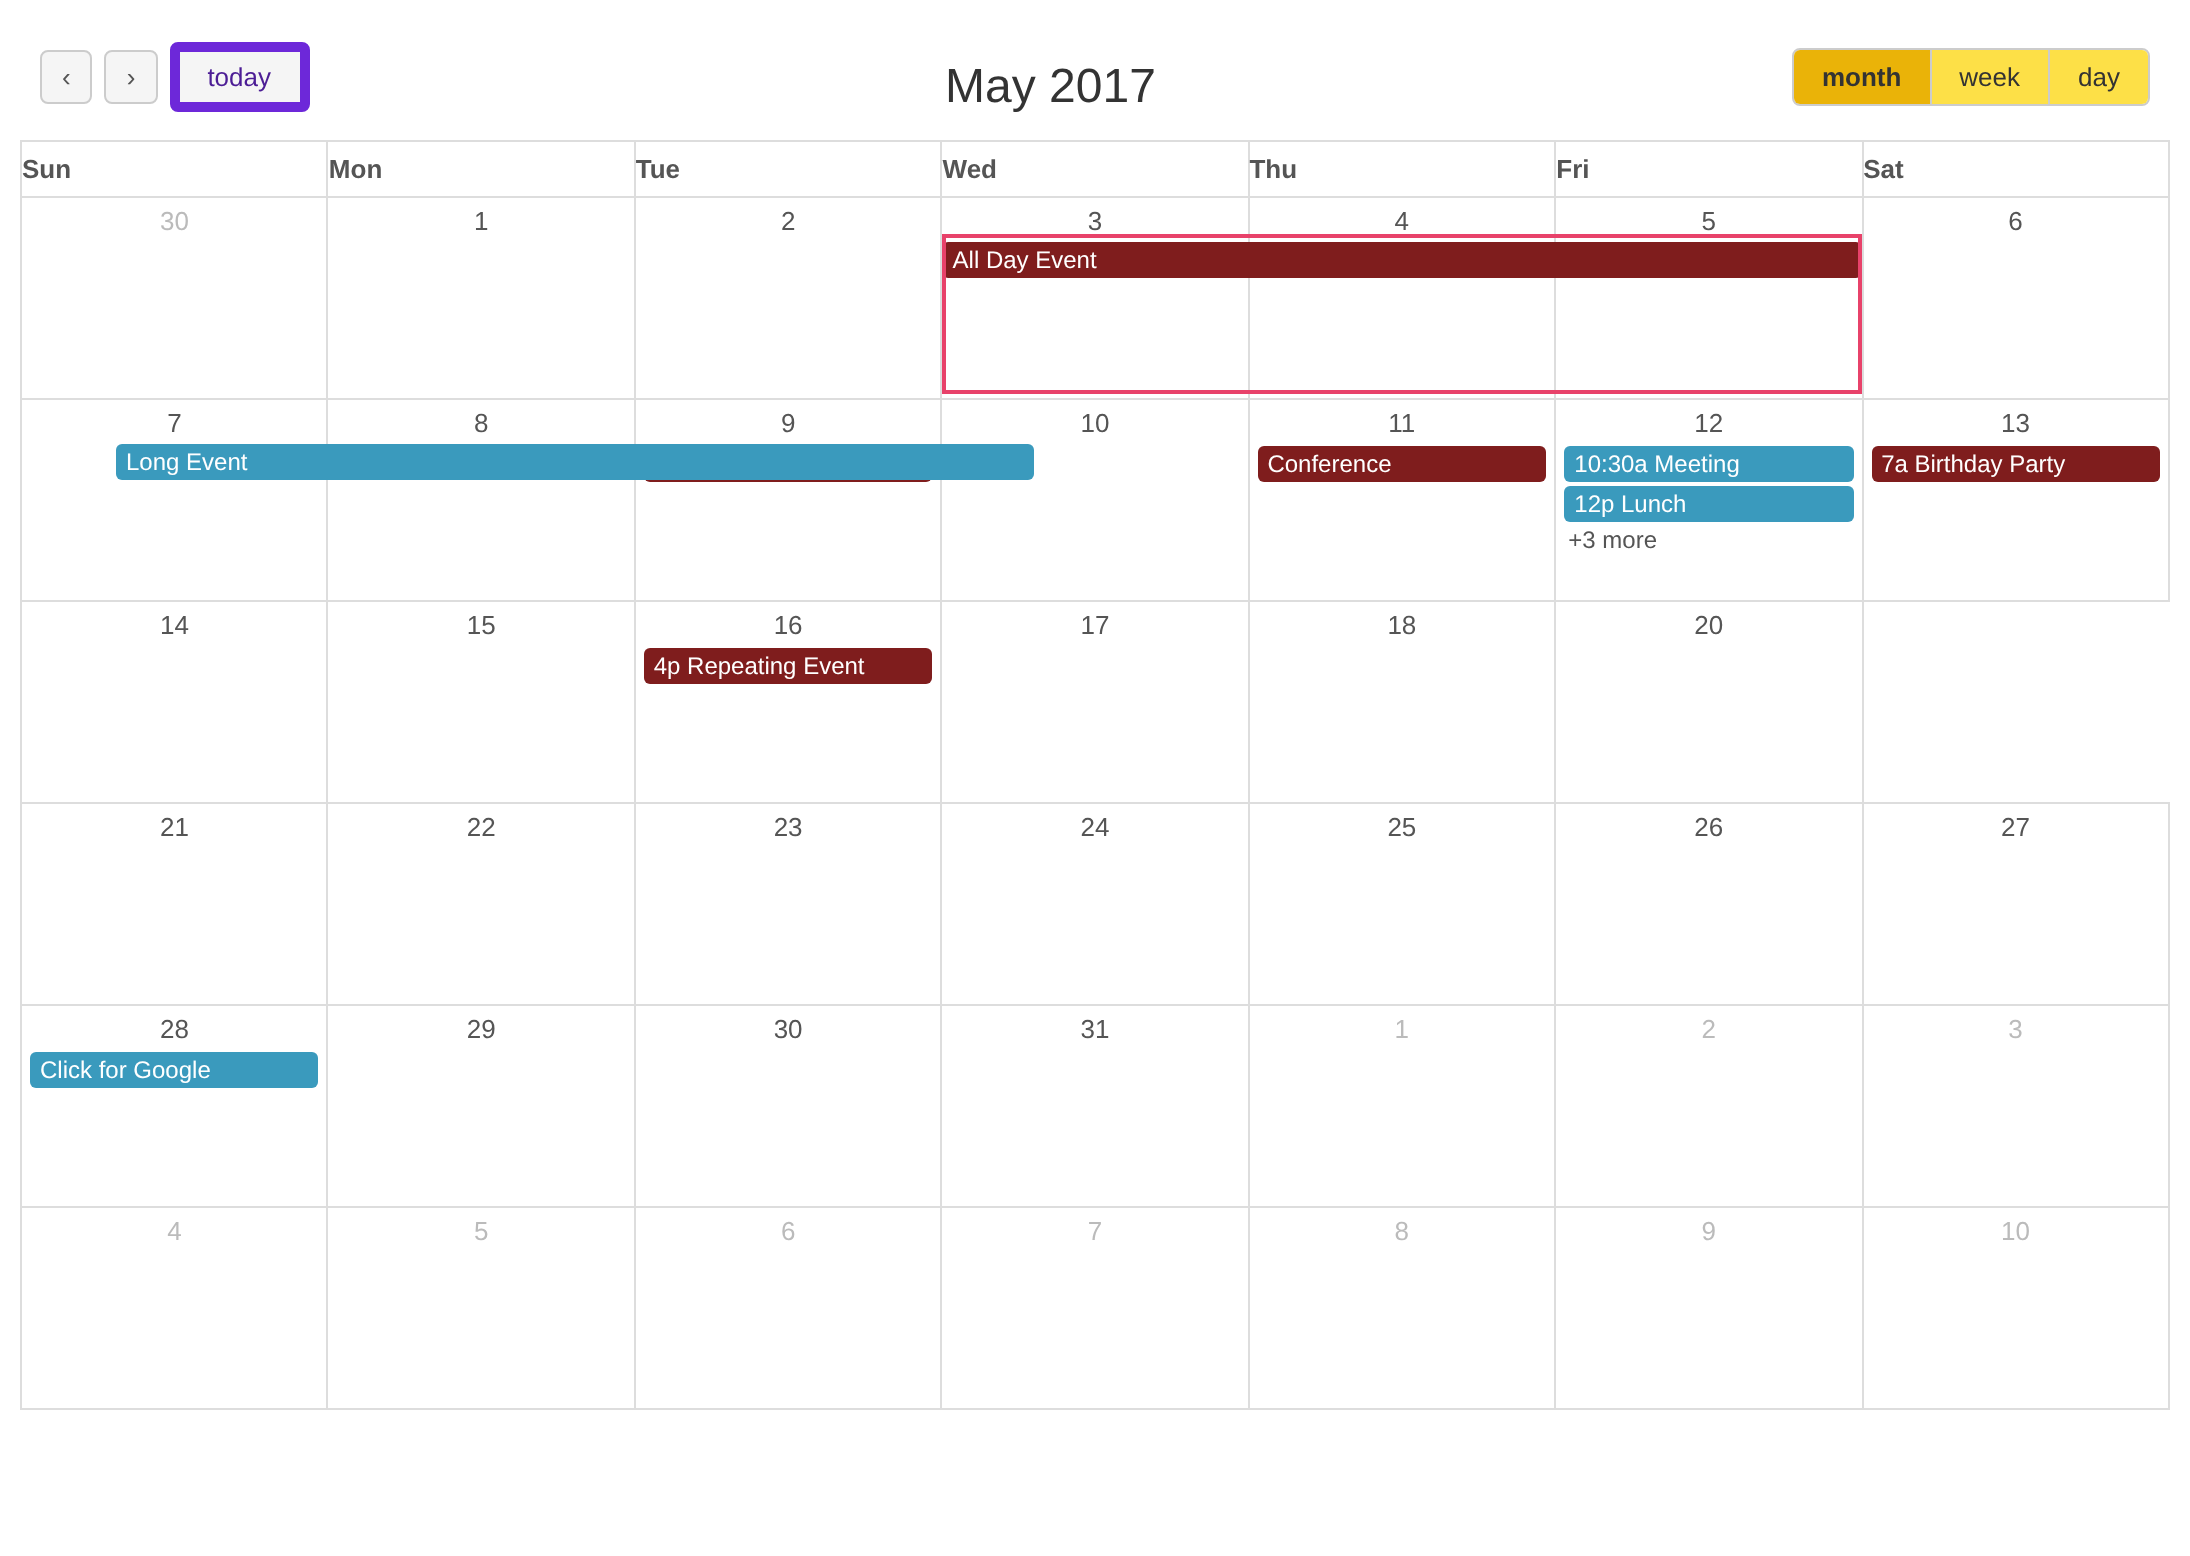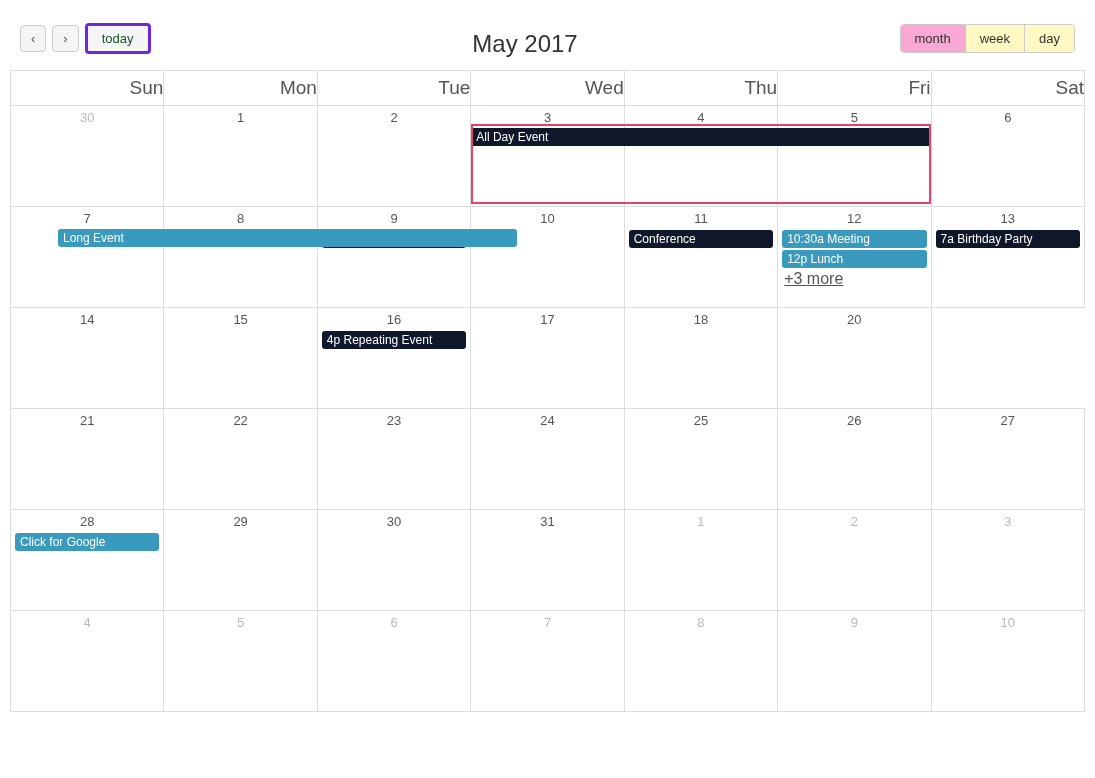--- a/index.html
+++ b/index.html
@@ -18,59 +18,59 @@
     .nav-btn {
       border: 1px solid #ccc;
       background: #f5f5f5;
       border-radius: 4px;
       padding: 5px 10px;
       cursor: pointer;
       font-size: 13px;
       color: #555;
     }
     .today-btn {
-      border: 3px solid #6d28d9;
+      border: 5px solid #6d28d9;
       background: #f5f5f5;
       border-radius: 4px;
       padding: 5px 14px;
       cursor: pointer;
       font-size: 13px;
-      color: #14532d;
+      color: #4c1d95;
     }
     .calendar-title { font-size: 24px; font-weight: normal; color: #333; margin-top: 12px; }
     .view-buttons { display: flex; border: 1px solid #ccc; border-radius: 4px; overflow: hidden; }
     .view-btn {
       border: none;
-      background: #fef9c3;
+      background: #fde047;
       padding: 6px 14px;
       cursor: pointer;
       font-size: 13px;
       color: #333;
       border-right: 1px solid #ccc;
     }
     .view-btn:last-child { border-right: none; }
-    .view-btn.active { background: #f9a8d4; font-weight: normal; }
+    .view-btn.active { background: #eab308; font-weight: bold; }
 
     
     .calendar-grid {
       border-top: 1px solid #ddd;
       border-left: 1px solid #ddd;
     }
     .day-headers {
       display: grid;
       grid-template-columns: repeat(7, 1fr);
     }
     .day-header {
       border-right: 1px solid #ddd;
       border-bottom: 1px solid #ddd;
-      text-align: right;
+      text-align: left;
       padding: 6px 0;
-      font-size: 19px;
+      font-size: 13px;
       color: #555;
-      font-weight: normal;
+      font-weight: bold;
     }
 
     .weeks-container { }
     .week-row {
       display: grid;
       grid-template-columns: repeat(7, 1fr);
       border-bottom: 1px solid #ddd;
       min-height: 100px;
     }
     .day-cell {
@@ -92,29 +92,28 @@
       border-radius: 3px;
       padding: 2px 5px;
       margin-bottom: 2px;
       font-size: 12px;
       color: #fff;
       cursor: pointer;
       white-space: nowrap;
       overflow: hidden;
       text-overflow: ellipsis;
     }
-    .event-blue { background-color: #0f172a; }
+    .event-blue { background-color: #7f1d1d; }
     .event-teal { background-color: #3a9abd; }
 
     .more-link {
-      font-size: 16px;
+      font-size: 12px;
       color: #555;
       padding-left: 2px;
       cursor: pointer;
-      text-decoration: underline;
     }
   </style>
 </head>
 <body>
 
 <div class="calendar-wrapper">
 
   <div class="calendar-header">
     <div class="nav-buttons">
       <button class="nav-btn">‹</button>

